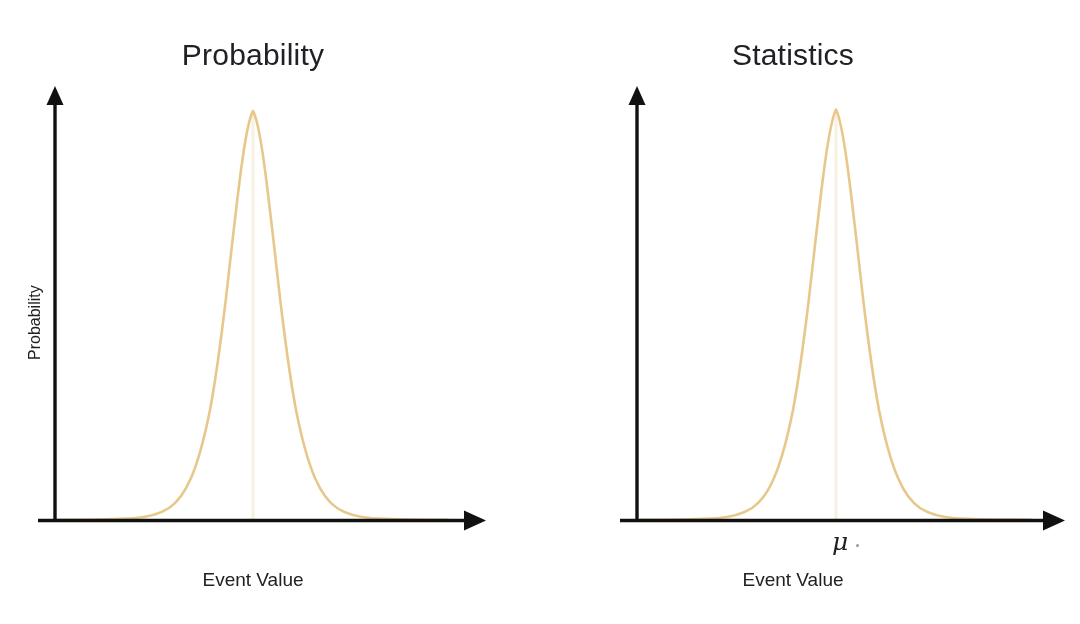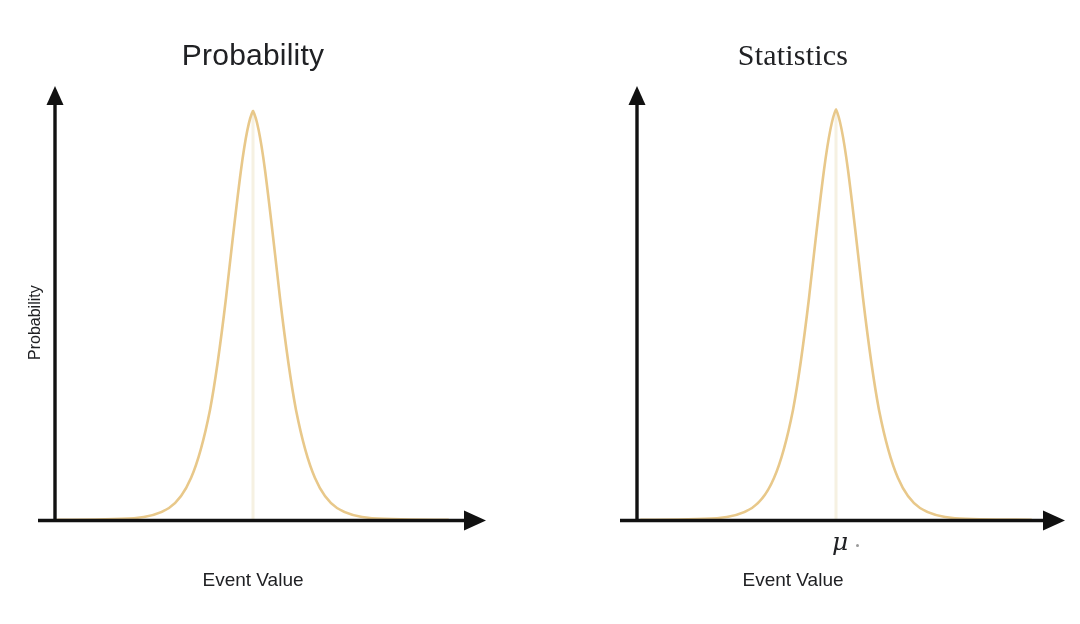--- a/index.html
+++ b/index.html
@@ -21,21 +21,21 @@
     width:540px;
     left:0;
     text-align:center;
     font-size:30px;
     font-weight:400;
     color:#202124;
     letter-spacing:0.2px;
     line-height:34px;
   }
   .panel-left .title{transform:translateX(-17px);}
-  .panel-right .title{transform:translateX(-17px);font-family:Liberation Serif, serif;}
+  .panel-right .title{transform:translateX(-17px);}
 
   .xlabel{
     position:absolute;
     width:540px;
     left:0;
     top:568px;
     text-align:center;
     font-size:19px;
     font-weight:400;
     color:#202124;

